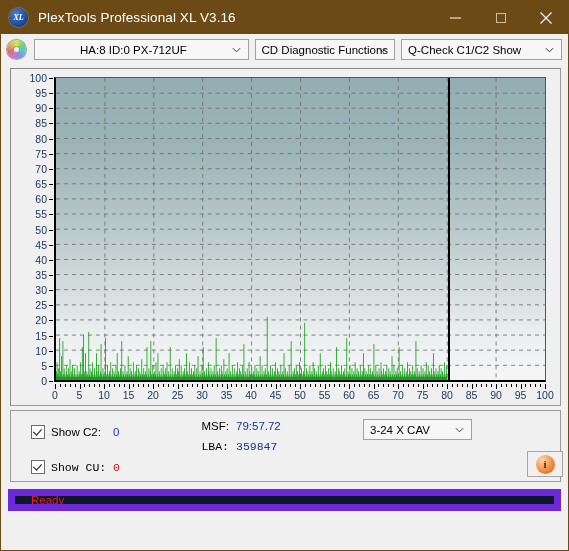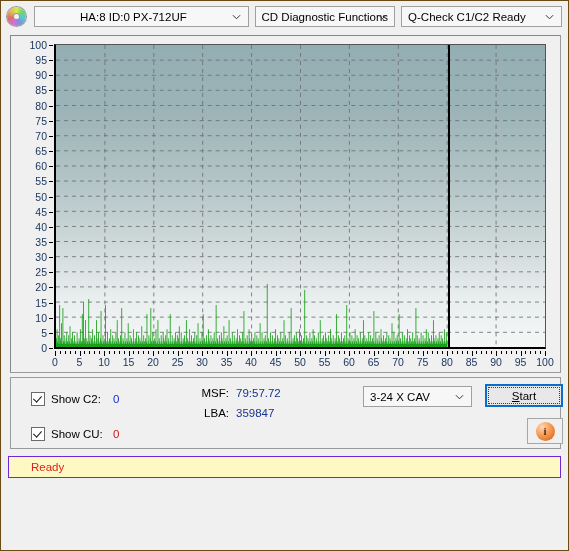--- a/index.html
+++ b/index.html
@@ -159,49 +159,71 @@
     width:19px;height:19px;border-radius:50%;
     background:radial-gradient(circle at 33% 27%, #ffd7b0 0%, #f8a765 35%, #e5762a 75%, #c4571a 100%);
     display:flex;align-items:center;justify-content:center;
     color:#5c2a06;font-size:11px;font-weight:bold;
     font-family:"Liberation Serif", serif;
   }
   
   .statuswrap{flex:1 1 auto;position:relative;}
   .statusbar{
     position:absolute;left:7px;right:7px;top:0;height:22px;
-    border:1px solid #6d28d9;box-sizing:border-box;background:#fef9c3;
-    display:flex;align-items:center;padding-left:22px;
+    border:7px solid #6d28d9;box-sizing:border-box;background:#0f172a;
+    display:flex;align-items:center;padding-left:16px;
     font-size:11.5px;color:#e02020;
   }
   u{text-decoration:underline;}
 </style>
 </head>
 <body>
 
 <div class="window">
 
+  <div class="titlebar">
+    <div class="appicon">XL</div>
+    <div class="titletext">PlexTools Professional XL V3.16</div>
+    <div class="wbtns">
+      <div class="wbtn">
+        <svg width="11" height="11" viewBox="0 0 11 11">
+            <line x1="0" y1="6" x2="11" y2="6" stroke="#fff" stroke-width="1"></line>
+          </svg>
+      </div>
+      <div class="wbtn">
+        <svg width="10" height="10" viewBox="0 0 10 10">
+            <rect x="0.5" y="0.5" width="9" height="9" fill="none" stroke="#c9bda9" stroke-width="1"></rect>
+          </svg>
+      </div>
+      <div class="wbtn">
+        <svg width="12" height="12" viewBox="0 0 12 12">
+            <line x1="0.5" y1="0.5" x2="11.5" y2="11.5" stroke="#fff" stroke-width="1.1"></line>
+            <line x1="11.5" y1="0.5" x2="0.5" y2="11.5" stroke="#fff" stroke-width="1.1"></line>
+          </svg>
+      </div>
+    </div>
+  </div>
 
 
   <div class="toolbar">
     <div class="discicon"></div>
     <div class="sel sel1">
       <span>HA:8 ID:0  PX-712UF</span>
       <svg class="cv" viewBox="0 0 10 10">
           <polyline points="1,3 5,7 9,3" fill="none" stroke="#333" stroke-width="1.1"></polyline>
         </svg>
     </div>
     <div class="sel sel2">
       <span>CD Diagnostic Functions</span>
       <svg class="cv" viewBox="0 0 10 10">
           <polyline points="1,3 5,7 9,3" fill="none" stroke="#333" stroke-width="1.1"></polyline>
         </svg>
     </div>
     <div class="sel sel3">
-      <span>Q-Check C1/C2 Ready</span>
+      <span>Q-Check C1/C2 Show</span>
       <svg class="cv" viewBox="0 0 10 10">
           <polyline points="1,3 5,7 9,3" fill="none" stroke="#333" stroke-width="1.1"></polyline>
         </svg>
     </div>
   </div>
 
   <div class="chartwrap">
     <div class="chartpanel">
       <div class="ylabels" id="yaxis">
           <div class="ylab" style="top:312.0px">0</div>
@@ -1016,45 +1038,40 @@
   </div>
 
   <div class="ctrlwrap">
     <div class="ctrlpanel">
 
       <div class="cbrow" style="left:20px;top:14px;">
         <div class="cbox"></div>
         <span class="cblabel">Show C2:</span>
         <span class="cbval v-c2">0</span>
       </div>
-      <div class="cbrow" style="left:20px;top:49px;">
+      <div class="cbrow" style="left:20px;top:49px;font-family:Liberation Mono, monospace;">
         <div class="cbox"></div>
         <span class="cblabel">Show CU:</span>
         <span class="cbval v-cu">0</span>
       </div>
 
       <div class="msfrow" style="left:186px;top:9px;">
         <span class="msflab">MSF:</span><span class="msfval">79:57.72</span>
       </div>
-      <div class="msfrow" style="left:186px;top:29px;">
+      <div class="msfrow" style="left:186px;top:29px;font-family:Liberation Mono, monospace;">
         <span class="msflab">LBA:</span><span class="msfval">359847</span>
       </div>
 
       <div class="speedsel">
         <span>3-24 X CAV</span>
         <svg class="cv" viewBox="0 0 10 10">
             <polyline points="1,3 5,7 9,3" fill="none" stroke="#333" stroke-width="1.1"></polyline>
           </svg>
       </div>
 
-      <div class="btn startbtn">
-        <div class="inner">
-            <span><u>S</u>tart</span>
-          </div>
-      </div>
 
 
       <div class="btn infobtn">
         <div class="infoball">i</div>
       </div>
 
     </div>
   </div>
 
   <div class="statuswrap">

